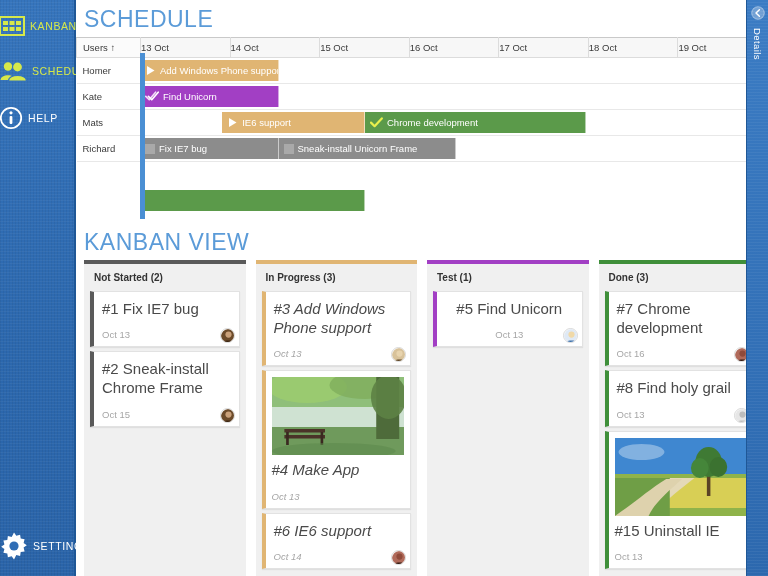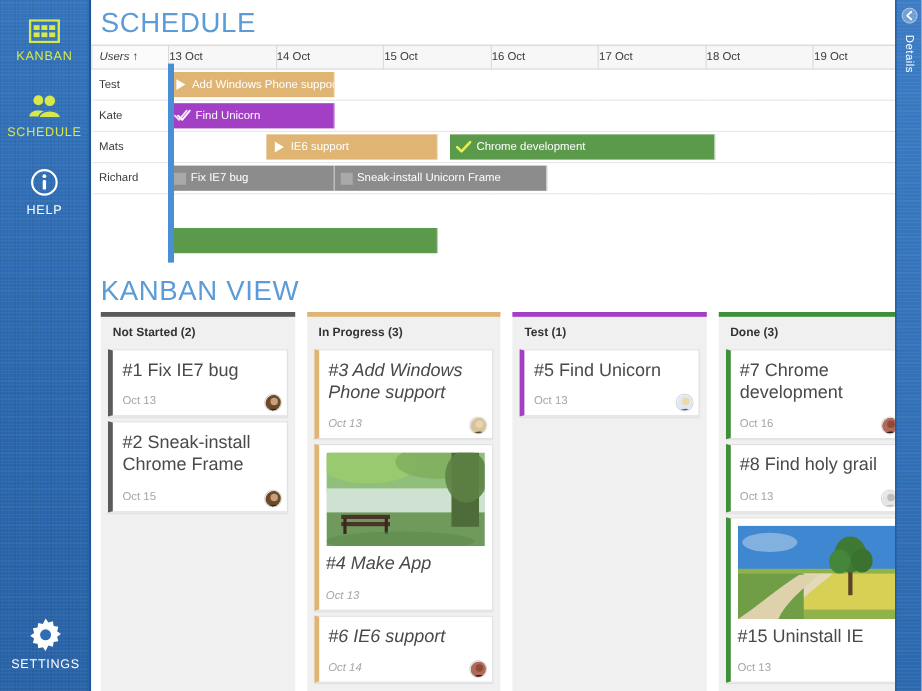--- a/index.html
+++ b/index.html
@@ -19,21 +19,21 @@
       repeating-linear-gradient(0deg, rgba(255,255,255,0.045) 0 1px, transparent 1px 3px),
       repeating-linear-gradient(90deg, rgba(0,0,0,0.05) 0 1px, transparent 1px 3px),
       linear-gradient(180deg, #3675bd 0%, #2c68ae 60%, #2a64a9 100%);
     display: flex; flex-direction: column; align-items: center;
     flex: 0 0 76px;
     position: relative;
     border-right: 2px solid #1f5796;
   }
   .nav-item {
     width: 76px; padding: 10px 0 8px 0;
-    display: flex; flex-direction: column; align-items: center; gap: 5px;
+    display: flex; flex-direction: row; align-items: center; gap: 5px;
     cursor: pointer;
   }
   .nav-label {
     font-size: 10.5px; letter-spacing: 0.6px;
     text-transform: uppercase;
   }
   .nav-item.accent .nav-label { color: #d6e84a; }
   .nav-item.plain .nav-label { color: #ffffff; }
   .icon-svg { display:block; }
   .settings-wrap { position: absolute; bottom: 8px; left: 0; width: 76px; }
@@ -53,21 +53,21 @@
   
   .schedule { position: relative; height: 182px; overflow: hidden; }
   .gantt { width: 100%; border-collapse: collapse; table-layout: fixed; }
   .gantt-head-row { height: 20px; background: #f6f6f6; }
   .gantt-head-row th {
     border: 1px solid #dcdcdc; border-top: 1px solid #c9c9c9;
     font-size: 9.5px; font-weight: normal; color: #3a3a3a;
     text-align: left; height: 20px; background: #f7f7f7;
   }
   .gantt-head-row th.users-col {
-    text-align: left; padding-left: 6px; width: 64px; background: #fbfbfb; font-style: italic;
+    text-align: left; padding-left: 6px; width: 64px; background: #fbfbfb;
   }
   .gantt-row { height: 26px; }
   .gantt-row td {
     border-bottom: 1px solid #e8e8e8; height: 26px; padding: 0;
   }
   .gantt-row td.user-cell {
     font-size: 9.5px; color: #3a3a3a; padding-left: 6px;
     border-right: 1px solid #e2e2e2; width: 64px; background: #fff;
   }
   .lane { position: relative; }
@@ -107,21 +107,21 @@
     padding: 8px 2px 8px 4px;
   }
   .card {
     background: #ffffff; margin-bottom: 4px; position: relative;
     border: 1px solid #e2e2e2; border-left: 4px solid #999;
     padding: 7px 8px 6px 8px; cursor: pointer;
     box-shadow: 0 1px 1px rgba(0,0,0,0.07);
   }
   .card.k0 { border-left-color: #5a5a5a; }
   .card.k1 { border-left-color: #e0b573; font-style: italic; }
-  .card.k2 { border-left-color: #a23fc4; }
+  .card.k2 { border-left-color: #a23fc4; text-align: center; }
   .card.k3 { border-left-color: #3f8f3a; }
   .card-title { font-size: 15px; color: #4a4a4a; line-height: 1.28; }
   .card-date { font-size: 9.5px; color: #a6a6a6; margin-top: 11px; }
   .avatar {
     position: absolute; right: 4px; bottom: 3px;
     width: 15px; height: 15px; border-radius: 50%;
     border: 1px solid #d8d8d8; overflow: hidden;
   }
   .card-thumb {
     width: 100%; height: 78px; margin: 0 0 5px 0;
@@ -220,21 +220,21 @@
             <th>14 Oct</th>
             <th>15 Oct</th>
             <th>16 Oct</th>
             <th>17 Oct</th>
             <th>18 Oct</th>
             <th>19 Oct</th>
           </tr>
         </thead>
         <tbody id="gantt-body">
             <tr class="gantt-row">
-              <td class="user-cell">Test</td>
+              <td class="user-cell">Homer</td>
               <td colspan="7" class="lane"></td>
             </tr>
             <tr class="gantt-row">
               <td class="user-cell">Kate</td>
               <td colspan="7" class="lane"></td>
             </tr>
             <tr class="gantt-row">
               <td class="user-cell">Mats</td>
               <td colspan="7" class="lane"></td>
             </tr>
@@ -263,21 +263,21 @@
             <span>Find Unicorn</span>
           </div>
           <div class="bar orange" style="left: 146.243px; width: 142.843px; top: 75px; position: absolute; align-items: center;">
             <span class="bar-ico">
               <svg width="11" height="11" viewBox="0 0 11 11">
                 <path d="M2 1 L9.5 5.5 L2 10 Z" fill="#ffffff"></path>
               </svg>
             </span>
             <span>IE6 support</span>
           </div>
-          <div class="bar green" style="left: 299px; width: 220.757px; top: 75px; position: absolute;">
+          <div class="bar green" style="left: 289px; width: 220.757px; top: 75px; position: absolute;">
             <span class="bar-ico">
               <svg width="13" height="11" viewBox="0 0 13 11">
                 <path d="M1 5.6 L4.6 9.2 L11.8 1.4" fill="none" stroke="#e8ef4d" stroke-width="2.2" stroke-linecap="round" stroke-linejoin="round"></path>
               </svg>
             </span>
             <span>Chrome development</span>
           </div>
           <div class="bar gray" style="left: 64px; width: 138.514px; top: 101px; position: absolute;">
             <span class="bar-ico">
               <span class="sq"></span>

